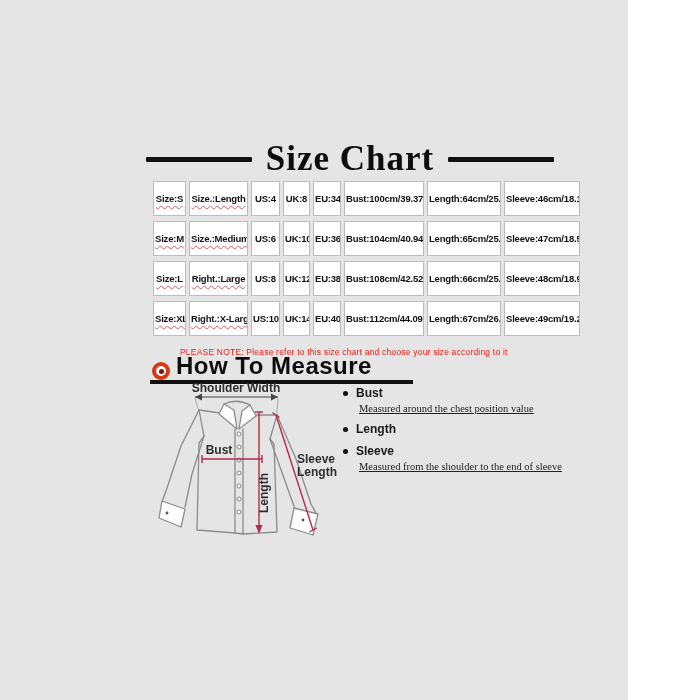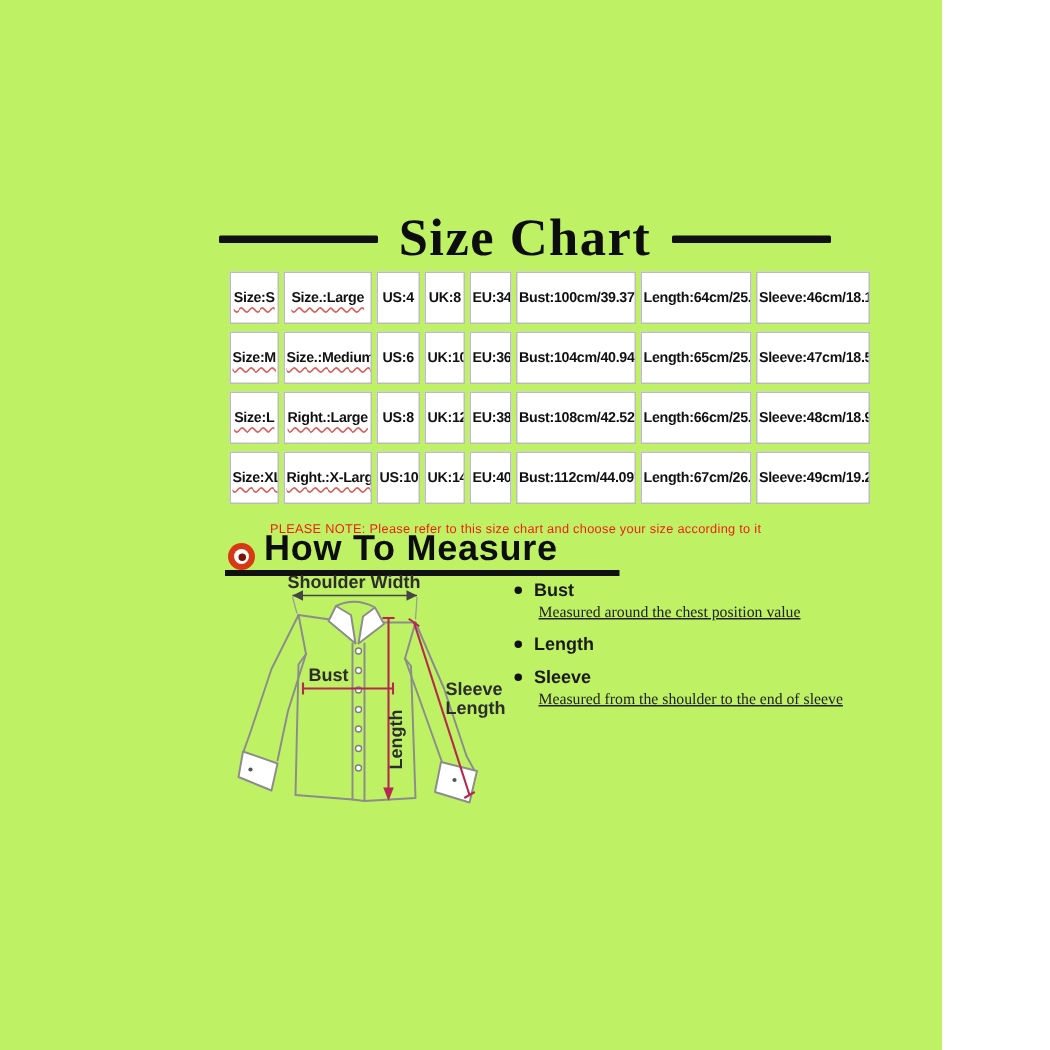--- a/index.html
+++ b/index.html
@@ -1,16 +1,16 @@
 <!DOCTYPE html>
 <html><head>
 <meta charset="utf-8">
 <style>
   html,body{margin:0;padding:0;background:#fff;}
-  .canvas{position:relative;width:628px;height:700px;background:#bef264;overflow:hidden;
+  .canvas{position:relative;width:628px;height:700px;background:#e5e5e5;overflow:hidden;
           font-family:"Liberation Sans",sans-serif;}
 
   
   .title-row{position:absolute;top:139px;left:0;width:700px;display:flex;align-items:center;
              justify-content:center;gap:14px;}
   .title-line{width:106px;height:5px;background:#111;border-radius:1px;}
   .title-text{font-family:"Liberation Serif","DejaVu Serif",serif;font-weight:bold;
               font-size:35px;color:#0d0d0d;letter-spacing:1px;white-space:nowrap;}
 
   
@@ -65,21 +65,21 @@
         <col style="width:29px">
         <col style="width:27px">
       <col style="width:28px">
         <col style="width:80px">
         <col style="width:74px">
         <col style="width:76px">
     </colgroup>
     <tbody>
       <tr>
         <td><span class="sp">Size:S</span></td>
-        <td><span class="sp">Size.:Large</span></td>
+        <td><span class="sp">Size.:Length</span></td>
         <td><span>US:4</span></td>
         <td><span>UK:8</span></td>
         <td><span>EU:34</span></td>
         <td><span>Bust:100cm/39.37"</span></td>
         <td><span>Length:64cm/25.20"</span></td>
         <td><span>Sleeve:46cm/18.11"</span></td>
       </tr>
       <tr>
         <td><span class="sp">Size:M</span></td>
         <td><span class="sp">Size.:Medium</span></td>

